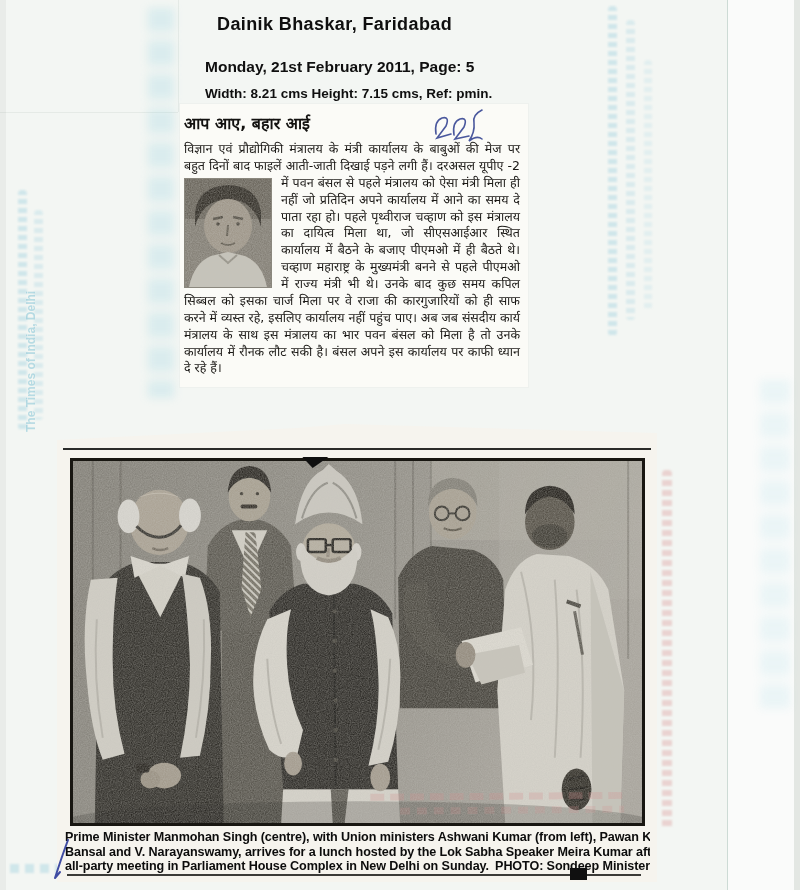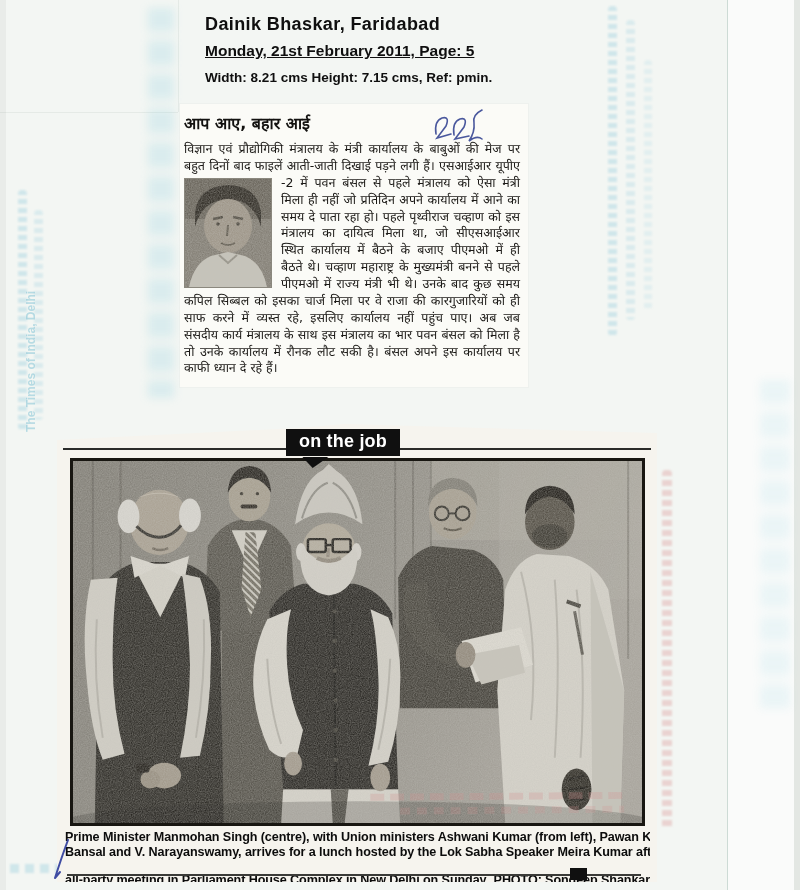--- a/index.html
+++ b/index.html
@@ -20,22 +20,22 @@
   .bleed-col.pink{background:repeating-linear-gradient(180deg, rgba(217,143,143,.34) 0 6px, rgba(217,143,143,0) 6px 10px);}
   .bleed-blob{position:absolute;left:148px;top:8px;width:26px;height:390px;filter:blur(4px);
     background:repeating-linear-gradient(180deg, rgba(120,200,220,.20) 0 22px, rgba(120,200,220,.05) 22px 34px);}
   .bleed-blob.b2{left:760px;top:380px;height:330px;width:30px;opacity:.6;}
   .bleed-text-vert{position:absolute;left:24px;top:432px;transform:rotate(-90deg);transform-origin:left top;
     color:rgba(100,180,205,.42);filter:blur(.7px);font-weight:bold;font-size:12px;white-space:nowrap;}
   .bleed-dash-h{position:absolute;left:10px;top:864px;width:112px;height:9px;filter:blur(1.2px);
     background:repeating-linear-gradient(90deg, rgba(127,196,216,.30) 0 9px, rgba(127,196,216,0) 9px 15px);}
   
   .header{position:absolute;left:205px;top:14px;color:#0f0f0f;}
-  .header .pub{font-size:18px;font-weight:bold;letter-spacing:.4px;}
-  .header .date{font-size:15.5px;font-weight:bold;margin-top:7px;text-decoration:underline;}
+  .header .pub{font-size:18px;font-weight:bold;letter-spacing:.4px;margin-left:12px;}
+  .header .date{font-size:15.5px;font-weight:bold;margin-top:23px;}
   .header .meta{font-size:13.5px;font-weight:bold;margin-top:10px;}
   
   .article{position:absolute;left:180px;top:104px;width:348px;background:#fbfbf7;
     padding:8px 8px 10px 4px;box-sizing:border-box;box-shadow:0 0 0 1px rgba(0,0,0,.02);}
   .article h2{margin:0 0 7px 0;font-size:16px;font-weight:bold;color:#131210;
     font-family:"DejaVu Sans", sans-serif;}
   .article .body{font-size:12.5px;line-height:1.35;text-align:justify;color:#1a1815;
     font-family:"DejaVu Sans", sans-serif;}
   .portrait{float:left;width:88px;height:110px;margin:3px 9px 2px 0;border:1px solid #8b887e;
     box-sizing:border-box;background:#6f6b62;}
@@ -46,21 +46,21 @@
   .top-rule{position:absolute;left:6px;right:6px;top:28px;height:2px;background:#2b2b29;}
   .tab{position:absolute;left:229px;top:9px;z-index:2;background:#101010;color:#fff;
     font-weight:bold;font-size:18px;padding:2px 13px 4px;letter-spacing:.2px;}
   .tab-tail{position:absolute;left:244px;top:37px;z-index:1;width:0;height:0;
     border-left:13px solid transparent;border-right:13px solid transparent;
     border-top:11px solid #101010;transform:skewX(-14deg);}
   .frame{position:absolute;left:13px;top:38px;width:575px;height:368px;box-sizing:border-box;
     border:3px solid #181611;background:#8b8880;}
   .caption{position:absolute;left:8px;top:410px;width:585px;color:#0c0c0c;font-weight:bold;
     font-size:12.6px;line-height:1.17;letter-spacing:-.1px;white-space:nowrap;overflow:hidden;}
-  .caption .row3{display:flex;justify-content:space-between;margin-top:14px;}
+  .caption .row3{display:flex;justify-content:space-between;}
   .bottom-rule{position:absolute;left:10px;right:16px;top:454px;height:2px;background:#3b3b38;}
   .rule-marker{position:absolute;left:513px;top:448px;width:17px;height:12px;background:#101010;}
   .pen-tick{position:absolute;left:50px;top:838px;}
 </style>
 </head>
 <body>
 
 <div class="edge-left"></div>
 <div class="right-col"></div>
 <div class="edge-right"></div>
@@ -90,21 +90,21 @@
   <div class="hand-mark" title="225">
     <svg width="56" height="40" viewBox="0 0 56 40">
       <g fill="none" stroke="#2c3c8e" stroke-width="1.6" stroke-linecap="round" opacity=".85">
         <path d="M4,28 Q2,15 10,12 Q18,10 14,20 L5,32 L19,28"></path>
         <path d="M22,29 Q20,16 28,13 Q36,11 32,21 L23,33 L37,30"></path>
         <path d="M50,4 Q40,9 42,17 Q43,26 37,35 Q45,29 50,33"></path>
       </g>
     </svg>
   </div>
   <div class="body">
-    <span>विज्ञान एवं प्रौद्योगिकी मंत्रालय के मंत्री कार्यालय के बाबुओं की मेज पर बहुत दिनों बाद फाइलें आती-जाती दिखाई पड़ने लगी हैं। एसआईआर यूपीए</span>
+    <span>विज्ञान एवं प्रौद्योगिकी मंत्रालय के मंत्री कार्यालय के बाबुओं की मेज पर बहुत दिनों बाद फाइलें आती-जाती दिखाई पड़ने लगी हैं। दरअसल यूपीए</span>
     <span class="portrait">
       <svg width="86" height="108" viewBox="0 0 86 108" preserveAspectRatio="none">
         <defs>
           <filter id="grain2" x="-5%" y="-5%" width="110%" height="110%">
             <feTurbulence type="fractalNoise" baseFrequency="0.9" numOctaves="2" stitchTiles="stitch"></feTurbulence>
             <feColorMatrix type="matrix" values="0 0 0 0 .55  0 0 0 0 .54  0 0 0 0 .5  0 0 0 .55 0"></feColorMatrix>
           </filter>
         </defs>
         <rect width="86" height="108" fill="#7b766c"></rect>
         <rect width="86" height="40" fill="#5f5a50"></rect>
@@ -118,21 +118,20 @@
         <path d="M34,76 L43,84 L52,76" stroke="#8e8b80" stroke-width="2" fill="none"></path>
         <rect width="86" height="108" filter="url(#grain2)"></rect>
       </svg>
     </span>
     <span>-2 में पवन बंसल से पहले मंत्रालय को ऐसा मंत्री मिला ही नहीं जो प्रतिदिन अपने कार्यालय में आने का समय दे पाता रहा हो। पहले पृथ्वीराज चव्हाण को इस मंत्रालय का दायित्व मिला था, जो सीएसआईआर स्थित कार्यालय में बैठने के बजाए पीएमओ में ही बैठते थे। चव्हाण महाराष्ट्र के मुख्यमंत्री बनने से पहले पीएमओ में राज्य मंत्री भी थे। उनके बाद कुछ समय कपिल सिब्बल को इसका चार्ज मिला पर वे राजा की कारगुजारियों को ही साफ करने में व्यस्त रहे, इसलिए कार्यालय नहीं पहुंच पाए। अब जब संसदीय कार्य मंत्रालय के साथ इस मंत्रालय का भार पवन बंसल को मिला है तो उनके कार्यालय में रौनक लौट सकी है। बंसल अपने इस कार्यालय पर काफी ध्यान दे रहे हैं।</span>
   </div>
 </div>
 
 <div class="photo-clip">
   <div class="top-rule"></div>
-  <div class="tab">on the job</div>
   <div class="tab-tail"></div>
 
   <div class="frame">
     <svg width="569" height="362" viewBox="0 0 574 366" preserveAspectRatio="none">
       <defs>
         <linearGradient id="wall" x1="0" y1="0" x2="1" y2="0.25">
           <stop offset="0" stop-color="#7c7971"></stop>
             <stop offset=".55" stop-color="#8f8c84"></stop>
             <stop offset="1" stop-color="#a6a29a"></stop>
         </linearGradient>
@@ -275,21 +274,21 @@
       </g>
       <rect width="574" height="366" filter="url(#grain)"></rect>
     </svg>
   </div>
 
   <div class="caption">
     <div>Prime Minister Manmohan Singh (centre), with Union ministers Ashwani Kumar (from left), Pawan Kumar</div>
     <div>Bansal and V. Narayanswamy, arrives for a lunch hosted by the Lok Sabha Speaker Meira Kumar after an</div>
     <div class="row3">
       <span>all-party meeting in Parliament House Complex in New Delhi on Sunday.</span>
-      <span>PHOTO: Sondeep Shankar</span>
+      <span>PHOTO: Sondeep Minister</span>
     </div>
   </div>
   <div class="bottom-rule"></div>
   <div class="rule-marker"></div>
 </div>
 
 <div class="pen-tick">
   <svg width="26" height="44" viewBox="0 0 26 44">
     <path d="M18,2 Q12,18 5,40 M5,40 L10,34" fill="none" stroke="#2b3a9a" stroke-width="2" stroke-linecap="round" opacity=".9"></path>
   </svg>

